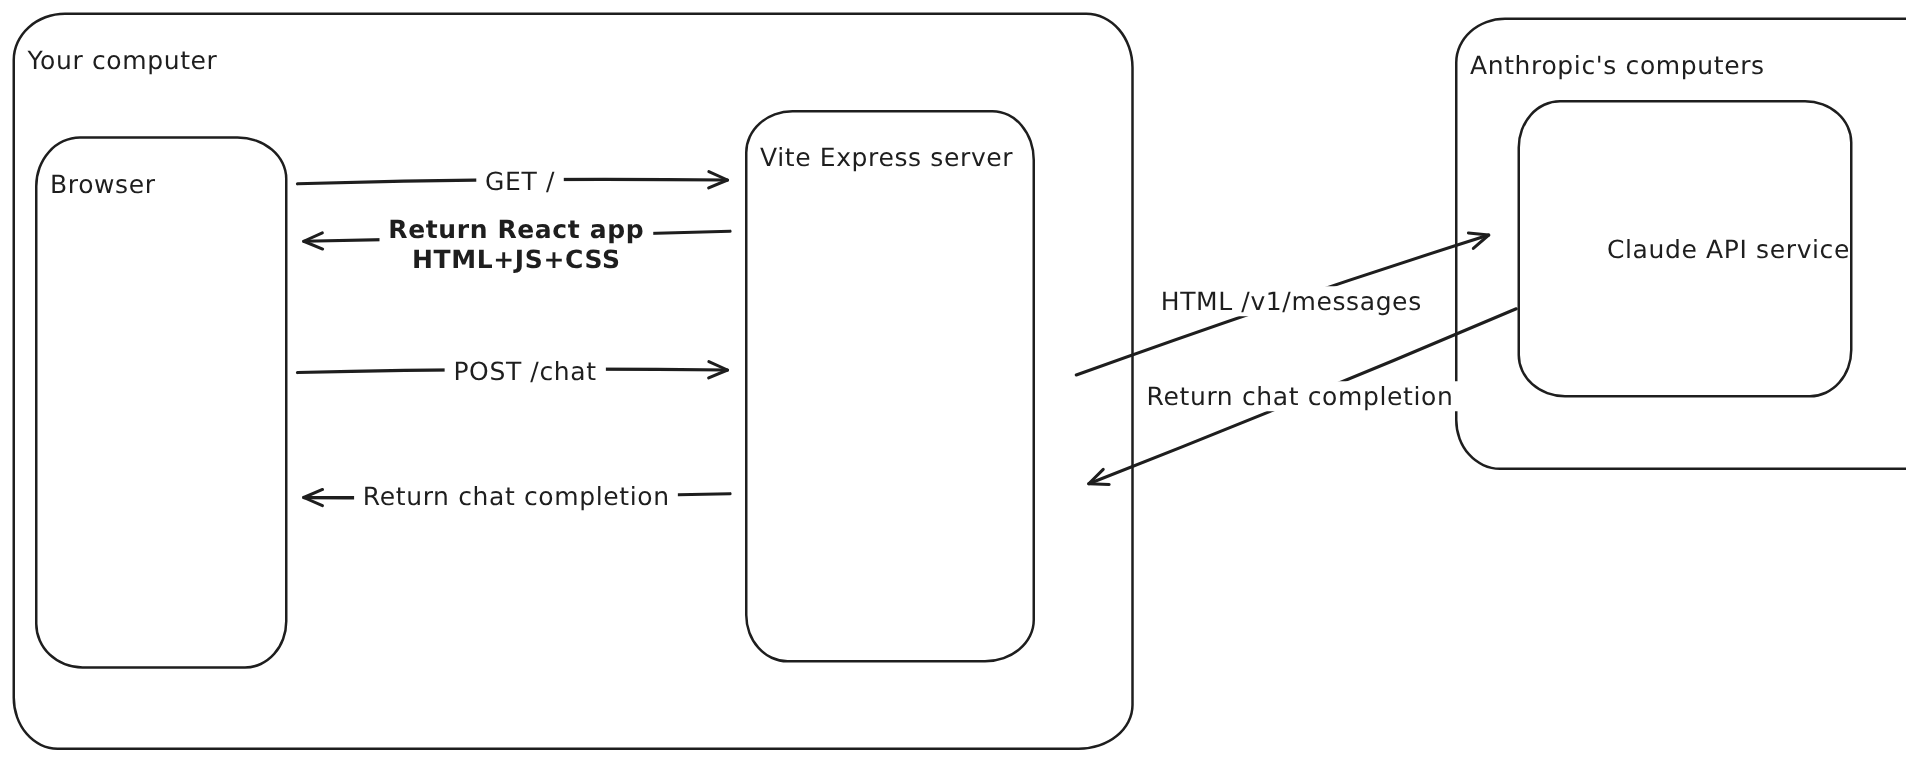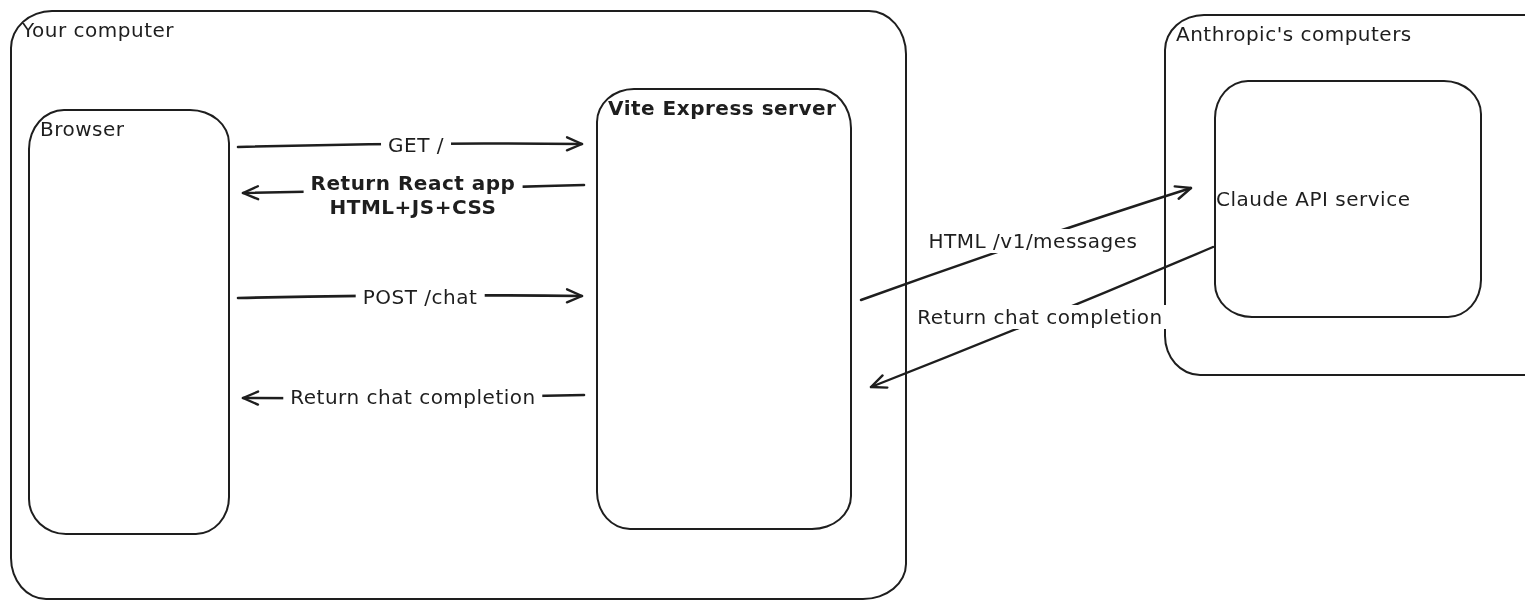--- a/index.html
+++ b/index.html
@@ -17,33 +17,33 @@
     overflow: hidden;
   }
   .box {
     position: absolute;
     border: 2.3px solid #1e1e1e;
     background: transparent;
     box-sizing: border-box;
   }
   .box-label {
     position: absolute;
-    top: 6px;
+    top: 24px;
     left: 10px;
     font-size: 20px;
     letter-spacing: 0.5px;
     white-space: nowrap;
     color: #1e1e1e;
   }
   #box-your-computer   { left: 10px;   top: 10px;  width: 897px; height: 590px; border-radius: 42px 38px 44px 36px / 38px 44px 36px 42px; }
   #box-browser         { left: 28px;   top: 94px;  width: 202px; height: 426px; border-radius: 36px 40px 34px 38px / 40px 34px 38px 36px; margin-top: 15px; }
-  #box-vite            { left: 596px;  top: 88px;  width: 256px; height: 442px; border-radius: 38px 34px 40px 34px / 34px 40px 34px 38px; font-weight: bold; }
+  #box-vite            { left: 596px;  top: 88px;  width: 232px; height: 442px; border-radius: 38px 34px 40px 34px / 34px 40px 34px 38px; }
   #box-anthropic       { left: 1164px; top: 14px;  width: 408px; height: 362px; border-radius: 40px 36px 42px 36px / 36px 42px 36px 40px; }
   #box-claude          { left: 1214px; top: 80px;  width: 268px; height: 238px; border-radius: 34px 38px 34px 38px / 38px 34px 38px 34px;
-                         display: flex; align-items: center; justify-content: flex-start; }
+                         display: flex; align-items: center; justify-content: flex-end; }
   #box-claude .node-center-label {
     font-size: 20px;
     letter-spacing: 0.5px;
     white-space: nowrap;
   }
   #arrow-layer {
     position: absolute;
     left: 0; top: 0;
     width: 1525px;
     height: 610px;

